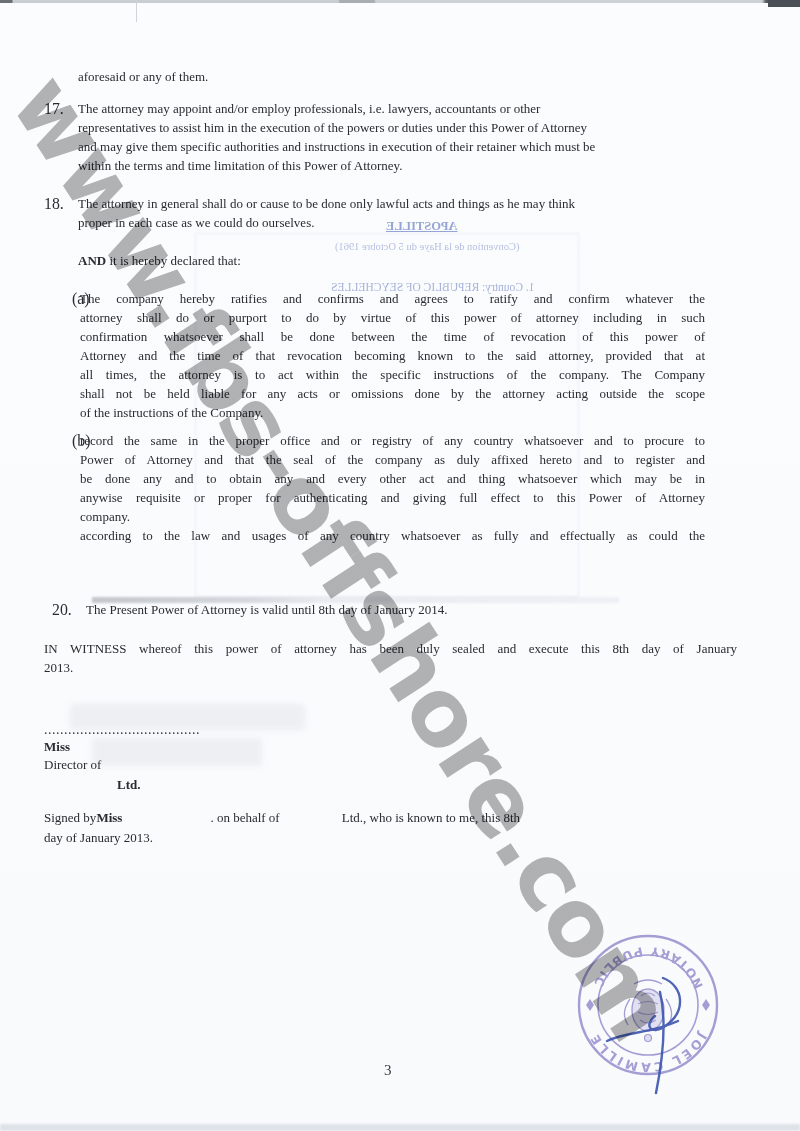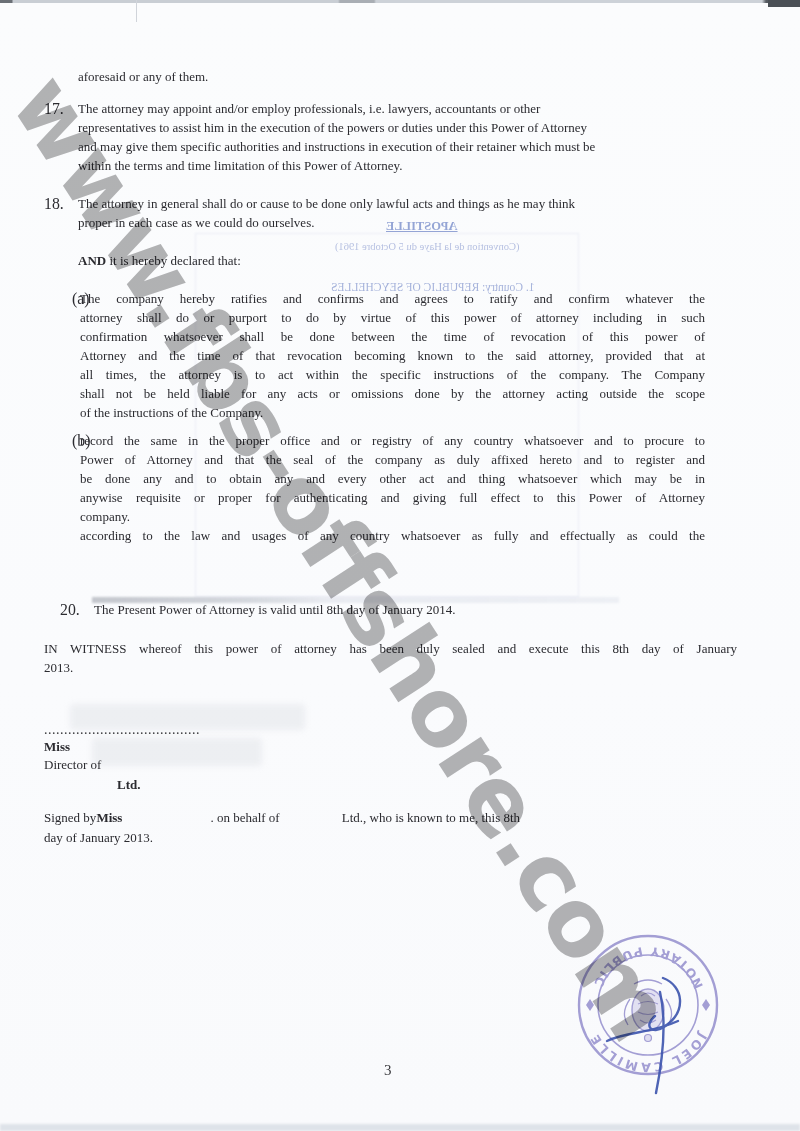--- a/index.html
+++ b/index.html
@@ -108,21 +108,21 @@
     <div class="subtext">
       <div class="line jline">record the same in the proper office and or registry of any country whatsoever and to procure to</div>
       <div class="line jline">Power of Attorney and that the seal of the company as duly affixed hereto and to register and</div>
       <div class="line jline">be done any and to obtain any and every other act and thing whatsoever which may be in</div>
       <div class="line jline">anywise requisite or proper for authenticating and giving full effect to this Power of Attorney</div>
       <div class="line">company.</div>
       <div class="line jline">according to the law and usages of any country whatsoever as fully and effectually as could the</div>
     </div>
   </div>
 
-  <div class="abs textblock" style="left:60px;top:600px;width:672px;font-family:Liberation Serif, serif;">
+  <div class="abs textblock" style="left:52px;top:600px;width:672px;font-family:Liberation Serif, serif;">
     <span class="num">20.</span>
     <div class="itemtext">
       <div class="line">The Present Power of Attorney is valid until 8th day of January 2014.</div>
     </div>
   </div>
 
   <div class="abs textblock" style="left:44px;top:639px;width:693px;">
     <div class="line jline">IN WITNESS whereof this power of attorney has been duly sealed and execute this 8th day of January</div>
     <div class="line">2013.</div>
   </div>

